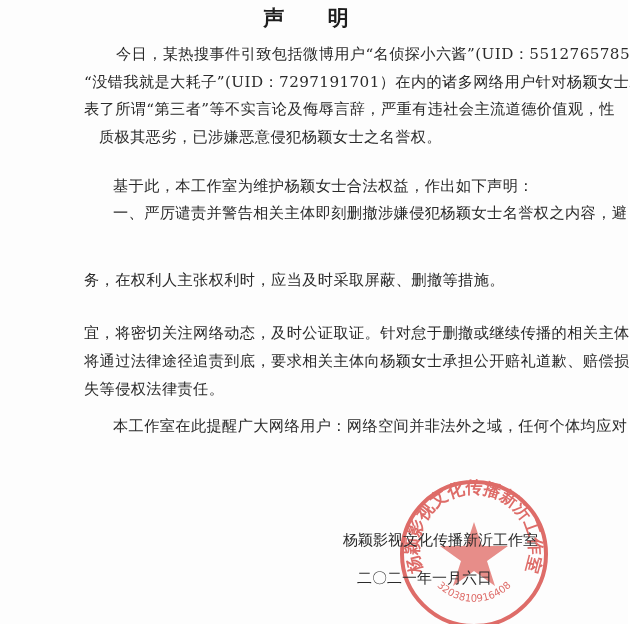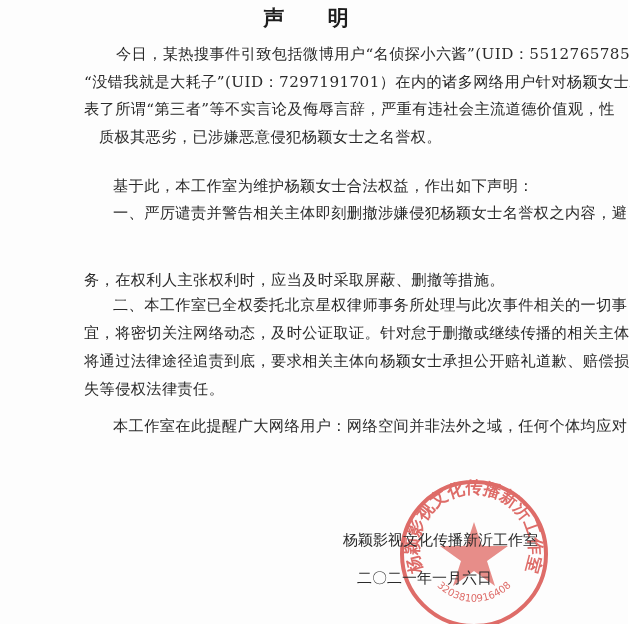--- a/index.html
+++ b/index.html
@@ -69,21 +69,20 @@
   <div class="line" style="left:116px; top:44px;">今日，某热搜事件引致包括微博用户“名侦探小六酱”(UID：5512765785)、</div>
   <div class="line" style="left:84px; top:72px;">“没错我就是大耗子”(UID：7297191701）在内的诸多网络用户针对杨颖女士发</div>
   <div class="line" style="left:84px; top:99px;">表了所谓“第三者”等不实言论及侮辱言辞，严重有违社会主流道德价值观，性</div>
   <div class="line" style="left:99px; top:127px;">质极其恶劣，已涉嫌恶意侵犯杨颖女士之名誉权。</div>
 
   <div class="line" style="left:113px; top:164px;margin-top:12px;">基于此，本工作室为维护杨颖女士合法权益，作出如下声明：</div>
 
   <div class="line" style="left:113px; top:203px;">一、严厉谴责并警告相关主体即刻删撤涉嫌侵犯杨颖女士名誉权之内容，避</div>
   <div class="line" style="left:84px; top:270px;">务，在权利人主张权利时，应当及时采取屏蔽、删撤等措施。</div>
 
-  <div class="line" style="left:113px; top:295px;">二、本工作室已全权委托北京星权律师事务所处理与此次事件相关的一切事</div>
   <div class="line" style="left:84px; top:323px;">宜，将密切关注网络动态，及时公证取证。针对怠于删撤或继续传播的相关主体</div>
   <div class="line" style="left:84px; top:379px;">失等侵权法律责任。</div>
   <div class="line" style="left:84px; top:351px;">将通过法律途径追责到底，要求相关主体向杨颖女士承担公开赔礼道歉、赔偿损</div>
 
   <div class="line" style="left:113px; top:416px;">本工作室在此提醒广大网络用户：网络空间并非法外之域，任何个体均应对</div>
 
   <svg class="stamp" viewBox="0 0 152 152">
     <defs>
       <path id="ringPath" d="M 22,86 A 56,56 0 1,1 130,86" fill="none"></path>
       <path id="codePath" d="M 30,96 A 52,52 0 0,0 122,96" fill="none"></path>

